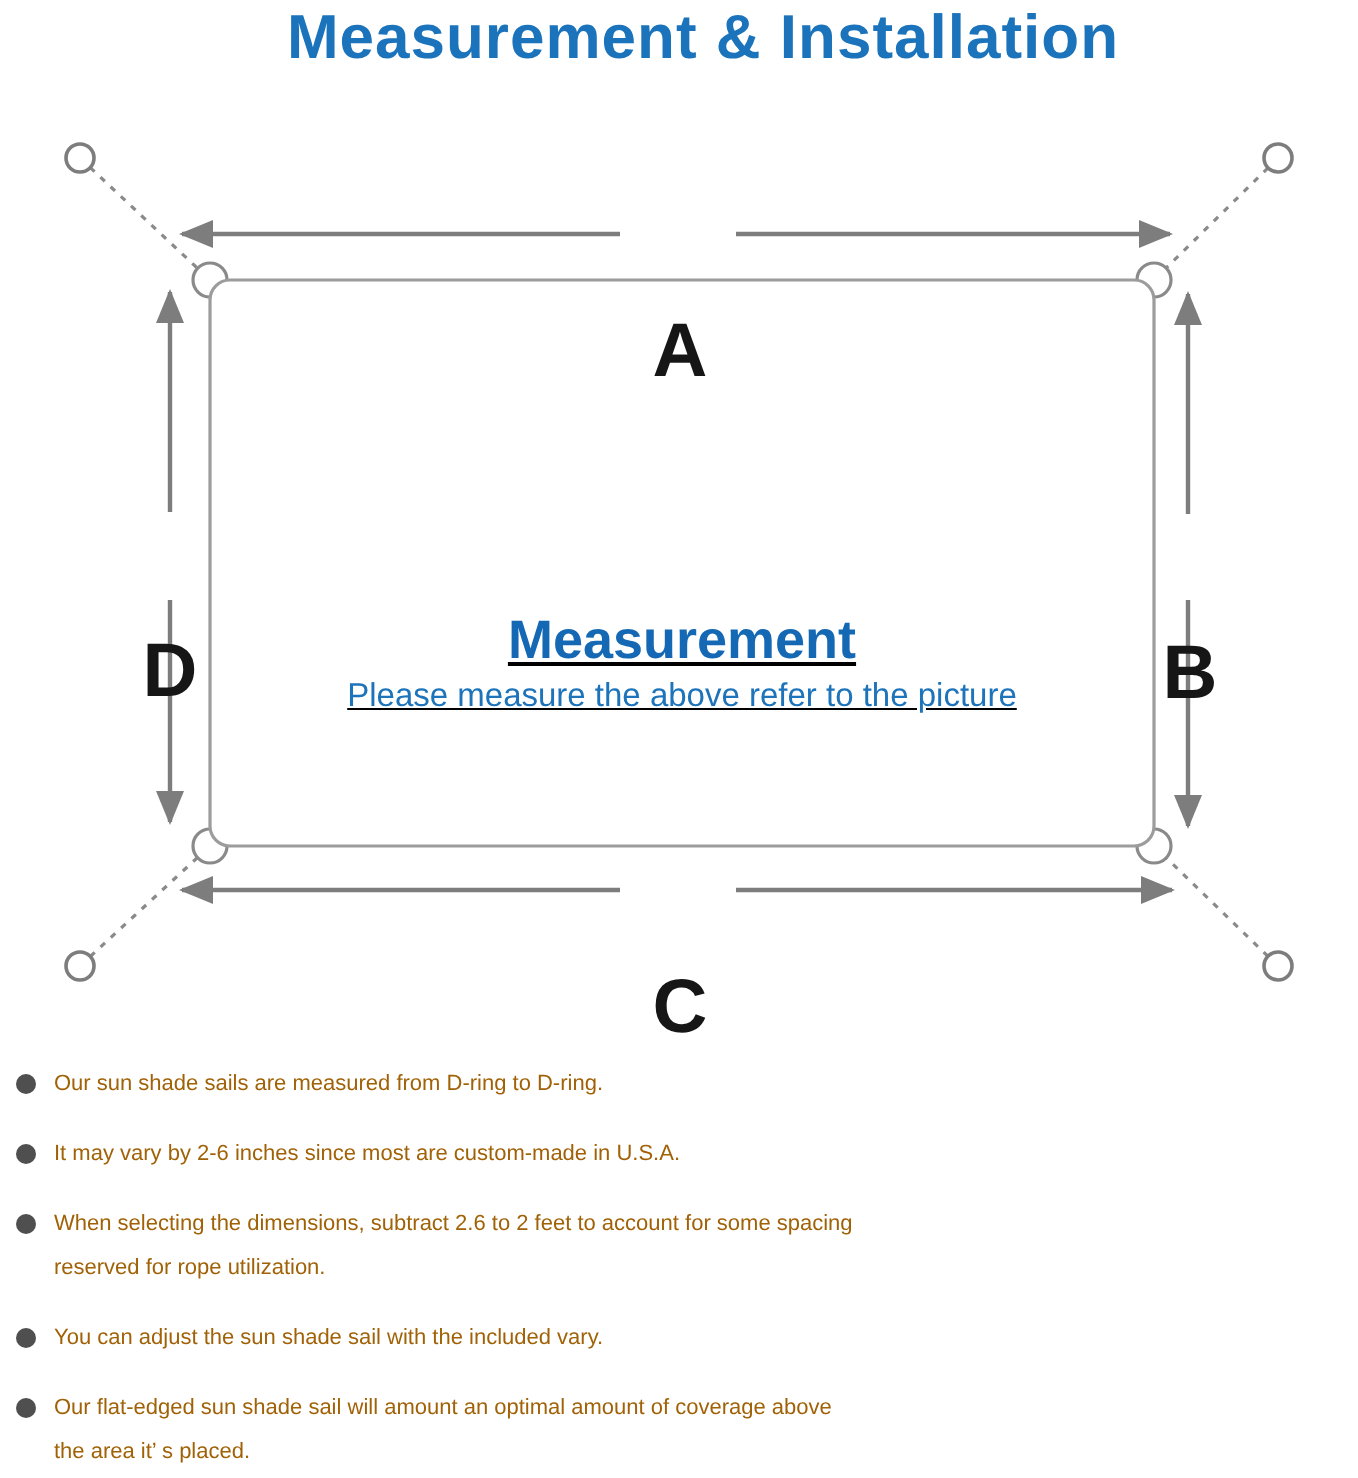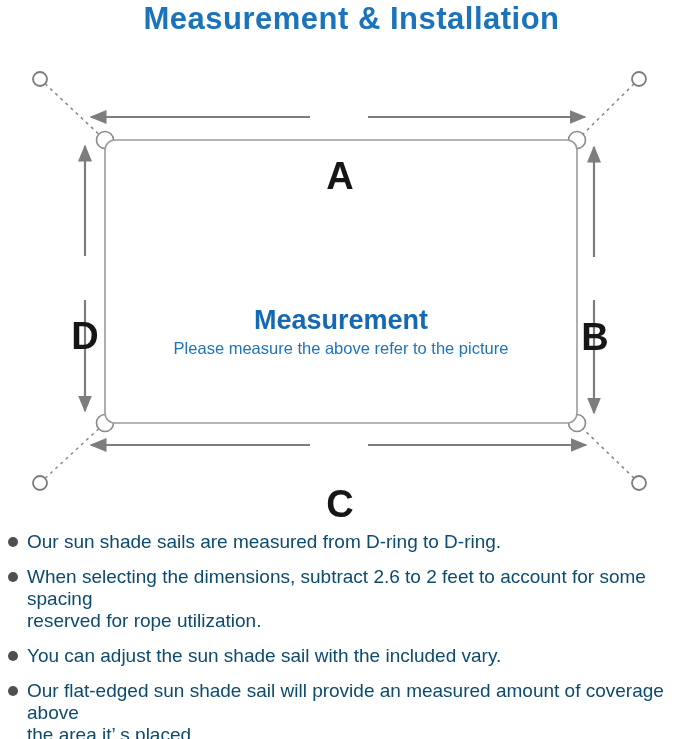--- a/index.html
+++ b/index.html
@@ -51,20 +51,21 @@
   .dim-b { left: 595px; top: 277px; }
   .dim-c { left: 340px; top: 444px; }
   .dim-d { left: 85px;  top: 276px; }
   .center-text {
     position: absolute;
     left: 341px;
     top: 244px;
     transform: translateX(-50%);
     width: 430px;
     text-align: center;
+    text-decoration: underline;
   }
   .center-heading {
     font-size: 27px;
     font-weight: 700;
     color: #1569b4;
     line-height: 32px;
   }
   .center-subheading {
     font-size: 16.5px;
     font-weight: 400;
@@ -85,23 +86,23 @@
   .bullet {
     flex: 0 0 10px;
     width: 10px;
     height: 10px;
     margin-top: 6px;
     margin-right: 9px;
     border-radius: 50%;
     background: #4f4f4f;
   }
   .note-text {
-    font-size: 19px;
+    font-size: 11px;
     line-height: 22px;
-    color: #0c4a6e;
+    color: #a16207;
     white-space: pre-line;
   }
 </style>
 </head>
 <body>
 
 <div class="page">
 
   <div class="page-title">Measurement &amp; Installation</div>
 
@@ -163,27 +164,31 @@
     </div>
   </div>
 
   <div class="notes">
     <div class="note-item">
       <span class="bullet"></span>
       <span class="note-text">Our sun shade sails are measured from D-ring to D-ring.</span>
     </div>
     <div class="note-item">
       <span class="bullet"></span>
+      <span class="note-text">It may vary by 2-6 inches since most are custom-made in U.S.A.</span>
+    </div>
+    <div class="note-item">
+      <span class="bullet"></span>
       <span class="note-text">When selecting the dimensions, subtract 2.6 to 2 feet to account for some spacing
 reserved for rope utilization.</span>
     </div>
     <div class="note-item">
       <span class="bullet"></span>
       <span class="note-text">You can adjust the sun shade sail with the included vary.</span>
     </div>
     <div class="note-item">
       <span class="bullet"></span>
-      <span class="note-text">Our flat-edged sun shade sail will provide an measured amount of coverage above
+      <span class="note-text">Our flat-edged sun shade sail will amount an optimal amount of coverage above
 the area it’ s placed.</span>
     </div>
   </div>
 
 </div>
 
 </body></html>

